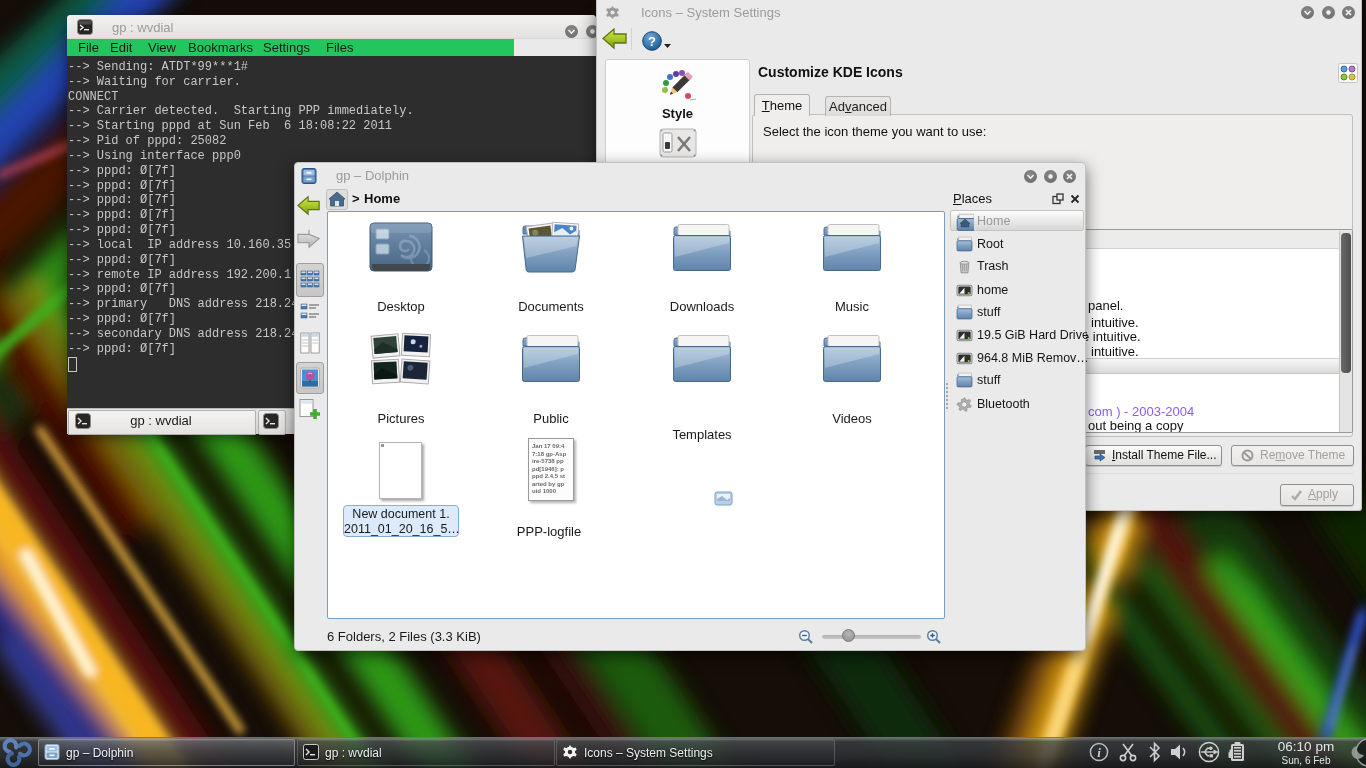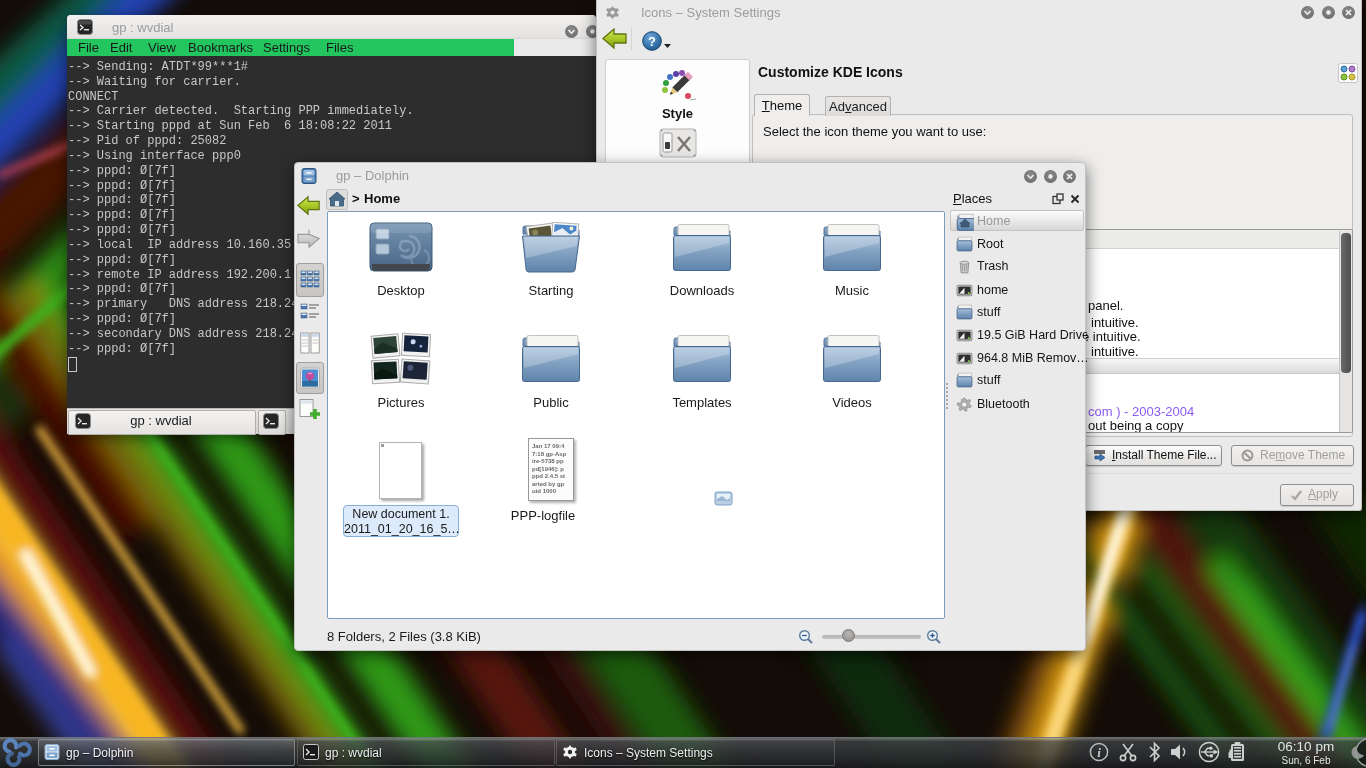--- a/index.html
+++ b/index.html
@@ -2,21 +2,21 @@
 <html><head><meta charset="utf-8">
 <style>
 html,body{margin:0;padding:0;}
 #desk{position:relative;width:1366px;height:768px;overflow:hidden;background:#140d08;font-family:"Liberation Sans",sans-serif;}
 .abs{position:absolute;}
 .win{position:absolute;box-shadow:0 5px 16px rgba(0,0,0,.55);}
 .ttl{color:#9b9b9b;font-size:13px;white-space:nowrap;}
 .wbtn{position:absolute;width:13px;height:13px;border-radius:50%;background:radial-gradient(circle at 50% 35%,#8a8a8a,#666);}
 .wbtn svg{position:absolute;left:0;top:0;}
 .mono{font-family:"Liberation Mono",monospace;}
-.lbl{position:absolute;font-size:13px;color:#1a1a1a;text-align:center;white-space:nowrap;}
+.lbl{position:absolute;font-size:13px;color:#1a1a1a;text-align:center;white-space:nowrap;margin-top:16px;}
 .obtn{position:absolute;border:1px solid #8f8f8f;border-radius:3px;background:linear-gradient(#fdfdfd,#e9e8e7 60%,#e2e1e0);box-shadow:0 1px 1px rgba(0,0,0,.15);font-size:12px;color:#111;white-space:nowrap;}
 .plrow{position:absolute;left:655px;width:137px;height:20px;font-size:12.5px;color:#151515;white-space:nowrap;overflow:hidden;}
 .plrow span{position:absolute;left:27px;top:2px;}
 .plrow svg{position:absolute;left:6px;top:1px;}
 .trayico{position:absolute;top:741px;}
 </style></head>
 <body>
 <div id="desk">
 <svg class="abs" width="1366" height="768" style="left:0;top:0">
  <defs>
@@ -456,21 +456,21 @@
           <circle cx="51" cy="8" r="2" fill="#f4f0d8"></circle>
         </g>
         <g transform="rotate(-4 22 36)">
           <rect x="12" y="20" width="22" height="26" fill="#fafafa" stroke="#b5b4b3"></rect>
           <rect x="14" y="22" width="18" height="19" fill="#4a4630"></rect>
           <circle cx="22" cy="30" r="4" fill="#6a6446"></circle>
         </g>
         <path d="M2.5 16 L59.5 16 L55 50 Q54.5 52 52 52 L9 52 Q6.5 52 6.2 50 Z" fill="url(#fg)" stroke="#47688e"></path>
         <path d="M4 17 L58 17 L56.5 26 L6 38 Z" fill="#fff" opacity=".25"></path>
       </svg>
-  <div class="lbl" style="left:206px;top:120px;width:100px;">Starting</div>
+  <div class="lbl" style="left:206px;top:120px;width:100px;">Documents</div>
   <svg class="abs" style="left:376px;top:60px" width="62" height="50">
         <use href="#fold"></use>
       </svg>
   <div class="lbl" style="left:357px;top:120px;width:100px;">Downloads</div>
   <svg class="abs" style="left:526px;top:60px" width="62" height="50">
         <use href="#fold"></use>
       </svg>
   <div class="lbl" style="left:507px;top:120px;width:100px;">Music</div>
   <svg class="abs" style="left:74px;top:169px" width="64" height="54" viewBox="0 0 64 54">
         <g transform="rotate(-5 16 14)">
@@ -496,31 +496,31 @@
         </g>
       </svg>
   <div class="lbl" style="left:56px;top:232px;width:100px;">Pictures</div>
   <svg class="abs" style="left:225px;top:171px" width="62" height="50">
         <use href="#fold"></use>
       </svg>
   <div class="lbl" style="left:206px;top:232px;width:100px;">Public</div>
   <svg class="abs" style="left:376px;top:171px" width="62" height="50">
         <use href="#fold"></use>
       </svg>
-  <div class="lbl" style="left:357px;top:232px;width:100px;">Templates</div>
+  <div class="lbl" style="left:357px;top:248px;width:100px;">Templates</div>
   <svg class="abs" style="left:526px;top:171px" width="62" height="50">
         <use href="#fold"></use>
       </svg>
   <div class="lbl" style="left:507px;top:232px;width:100px;">Videos</div>
   <div class="abs" style="left:84px;top:279px;width:43px;height:57px;background:#fff;border:1px solid #b5b4b3;box-shadow:1.5px 1.5px 2.5px rgba(0,0,0,.35);box-sizing:border-box;">
         <div class="abs" style="left:1px;top:1px;width:3px;height:3px;background:#999;"></div>
       </div>
   <div class="abs" style="left:48px;top:342px;width:116px;height:32px;background:#ddeafb;border:1px solid #86aed6;border-radius:4px;box-sizing:border-box;font-size:12.5px;color:#1a1a1a;text-align:center;line-height:15px;padding-top:1px;">New document 1.<br>2011_01_20_16_5…</div>
   <div class="abs" style="left:233px;top:275px;width:46px;height:63px;background:#fcfcfc;border:1px solid #9a9998;box-shadow:1.5px 1.5px 2.5px rgba(0,0,0,.3);box-sizing:border-box;color:#6a6a6a;font-size:6px;line-height:7.5px;overflow:hidden;padding:4px 2px 0 3px;"><b>Jan 17 09:4<br>7:18 gp-Asp<br>ire-5738 pp<br>pd[1946]: p<br>ppd 2.4.5 st<br>arted by gp<br>uid 1000</b></div>
-  <div class="lbl" style="left:198px;top:345px;width:100px;">PPP-logfile</div>
+  <div class="lbl" style="left:204px;top:345px;width:100px;">PPP-logfile</div>
   <svg class="abs" style="left:419px;top:326px" width="20" height="18" viewBox="0 0 20 18">
         <rect x="1" y="3" width="17" height="13" rx="2" fill="#b8cfe4" stroke="#7fa2c4"></rect>
         <rect x="3" y="5" width="13" height="7" fill="#e8f0f8"></rect>
         <path d="M3 10 L8 7 L13 11 L16 9 L16 12 L3 12 Z" fill="#9ab8d4"></path>
       </svg>
   <div class="abs" style="left:651px;top:220px;width:2px;height:26px;border-left:2px dotted #a8a7a6;"></div>
   <div class="abs" style="left:658px;top:28px;font-size:13px;color:#111;"><span style="text-decoration:underline">P</span>laces</div>
   <svg class="abs" style="left:757px;top:30px" width="12" height="12" viewBox="0 0 12 12">
         <rect x="1" y="3.5" width="7" height="7" fill="none" stroke="#333" stroke-width="1.3"></rect>
         <rect x="5" y="1" width="6" height="6" fill="#ebeaea" stroke="#333" stroke-width="1.3"></rect>
@@ -577,21 +577,21 @@
           <use href="#fold16"></use>
         </svg>
         <span>stuff</span>
       </div>
   <div class="plrow" style="top:232px;">
         <svg width="17" height="17" viewBox="0 0 16 16">
           <use href="#gear16"></use>
         </svg>
         <span>Bluetooth</span>
       </div>
-  <div class="abs" style="left:32px;top:466px;font-size:13px;color:#1a1a1a;">8 Folders, 2 Files (3.8 KiB)</div>
+  <div class="abs" style="left:32px;top:466px;font-size:13px;color:#1a1a1a;">6 Folders, 2 Files (3.3 KiB)</div>
   <svg class="abs" style="left:503px;top:466px" width="16" height="16" viewBox="0 0 16 16">
         <circle cx="6.5" cy="6.5" r="4.8" fill="#eef3f8" stroke="#5a7a9a" stroke-width="1.4"></circle>
         <path d="M10 10 L14 14" stroke="#5a7a9a" stroke-width="2"></path>
         <path d="M4.2 6.5 L8.8 6.5" stroke="#2e5a8a" stroke-width="1.3"></path>
       </svg>
   <div class="abs" style="left:527px;top:472px;width:99px;height:4px;background:linear-gradient(#b2b1b0,#c8c7c6);border-radius:2px;"></div>
   <div class="abs" style="left:547px;top:466px;width:13px;height:13px;border-radius:50%;background:radial-gradient(circle at 50% 35%,#b8b7b6,#8e8d8c);border:1px solid #7a7978;box-sizing:border-box;"></div>
   <svg class="abs" style="left:631px;top:466px" width="16" height="16" viewBox="0 0 16 16">
         <circle cx="6.5" cy="6.5" r="4.8" fill="#eef3f8" stroke="#5a7a9a" stroke-width="1.4"></circle>
         <path d="M10 10 L14 14" stroke="#5a7a9a" stroke-width="2"></path>

